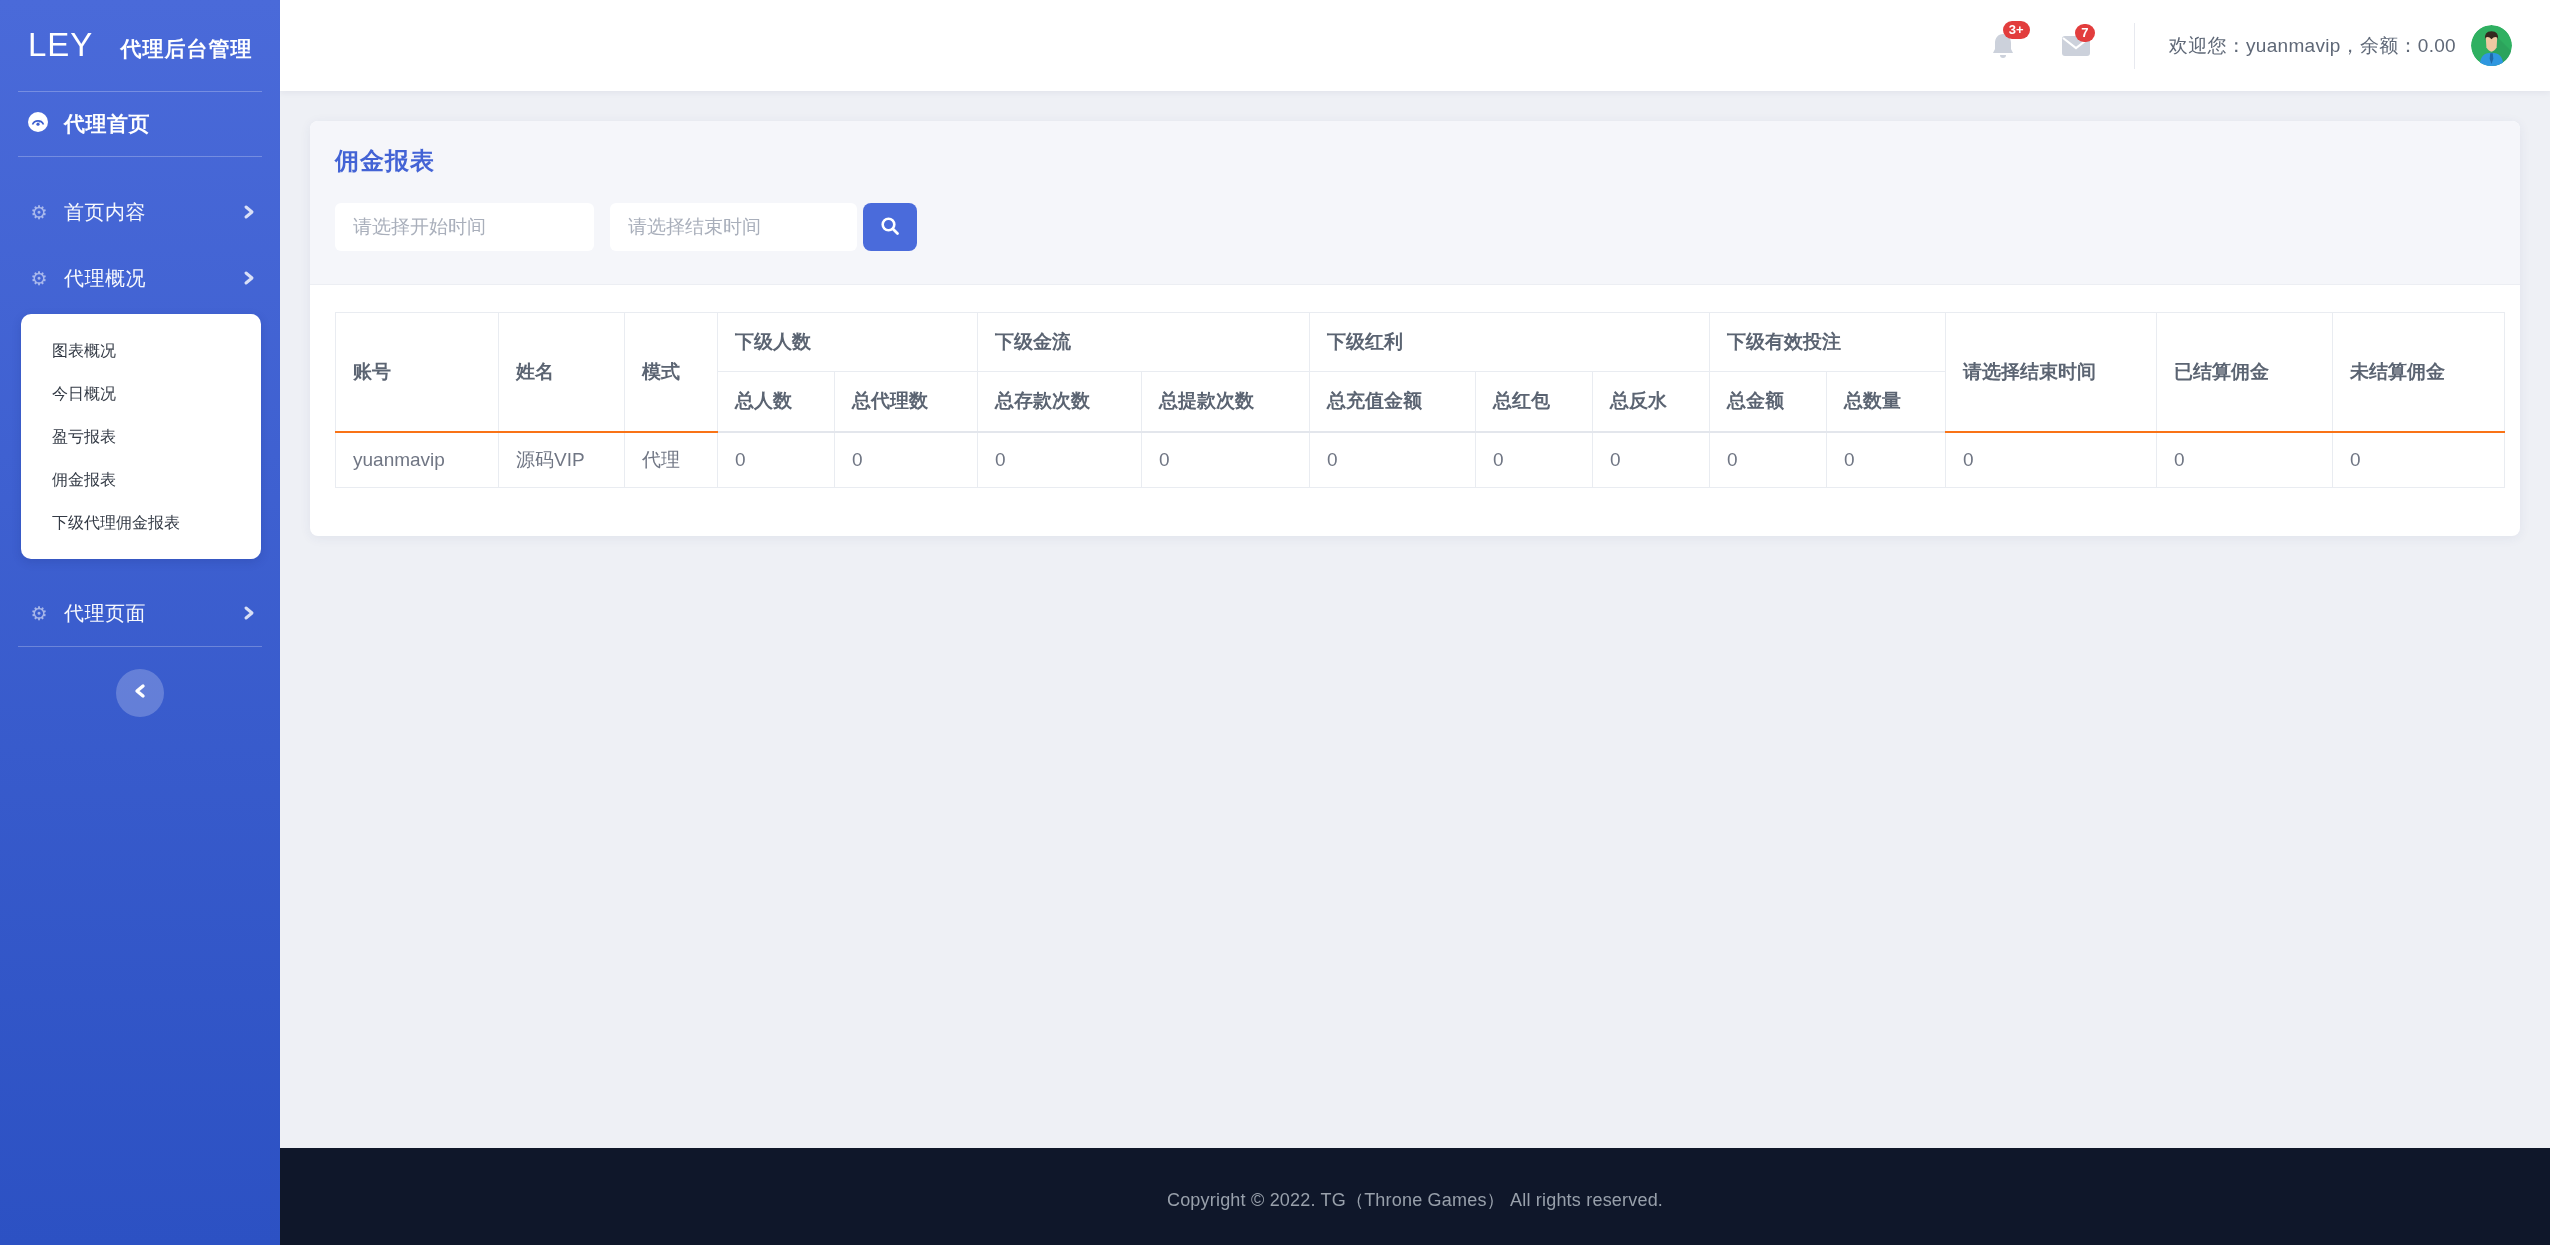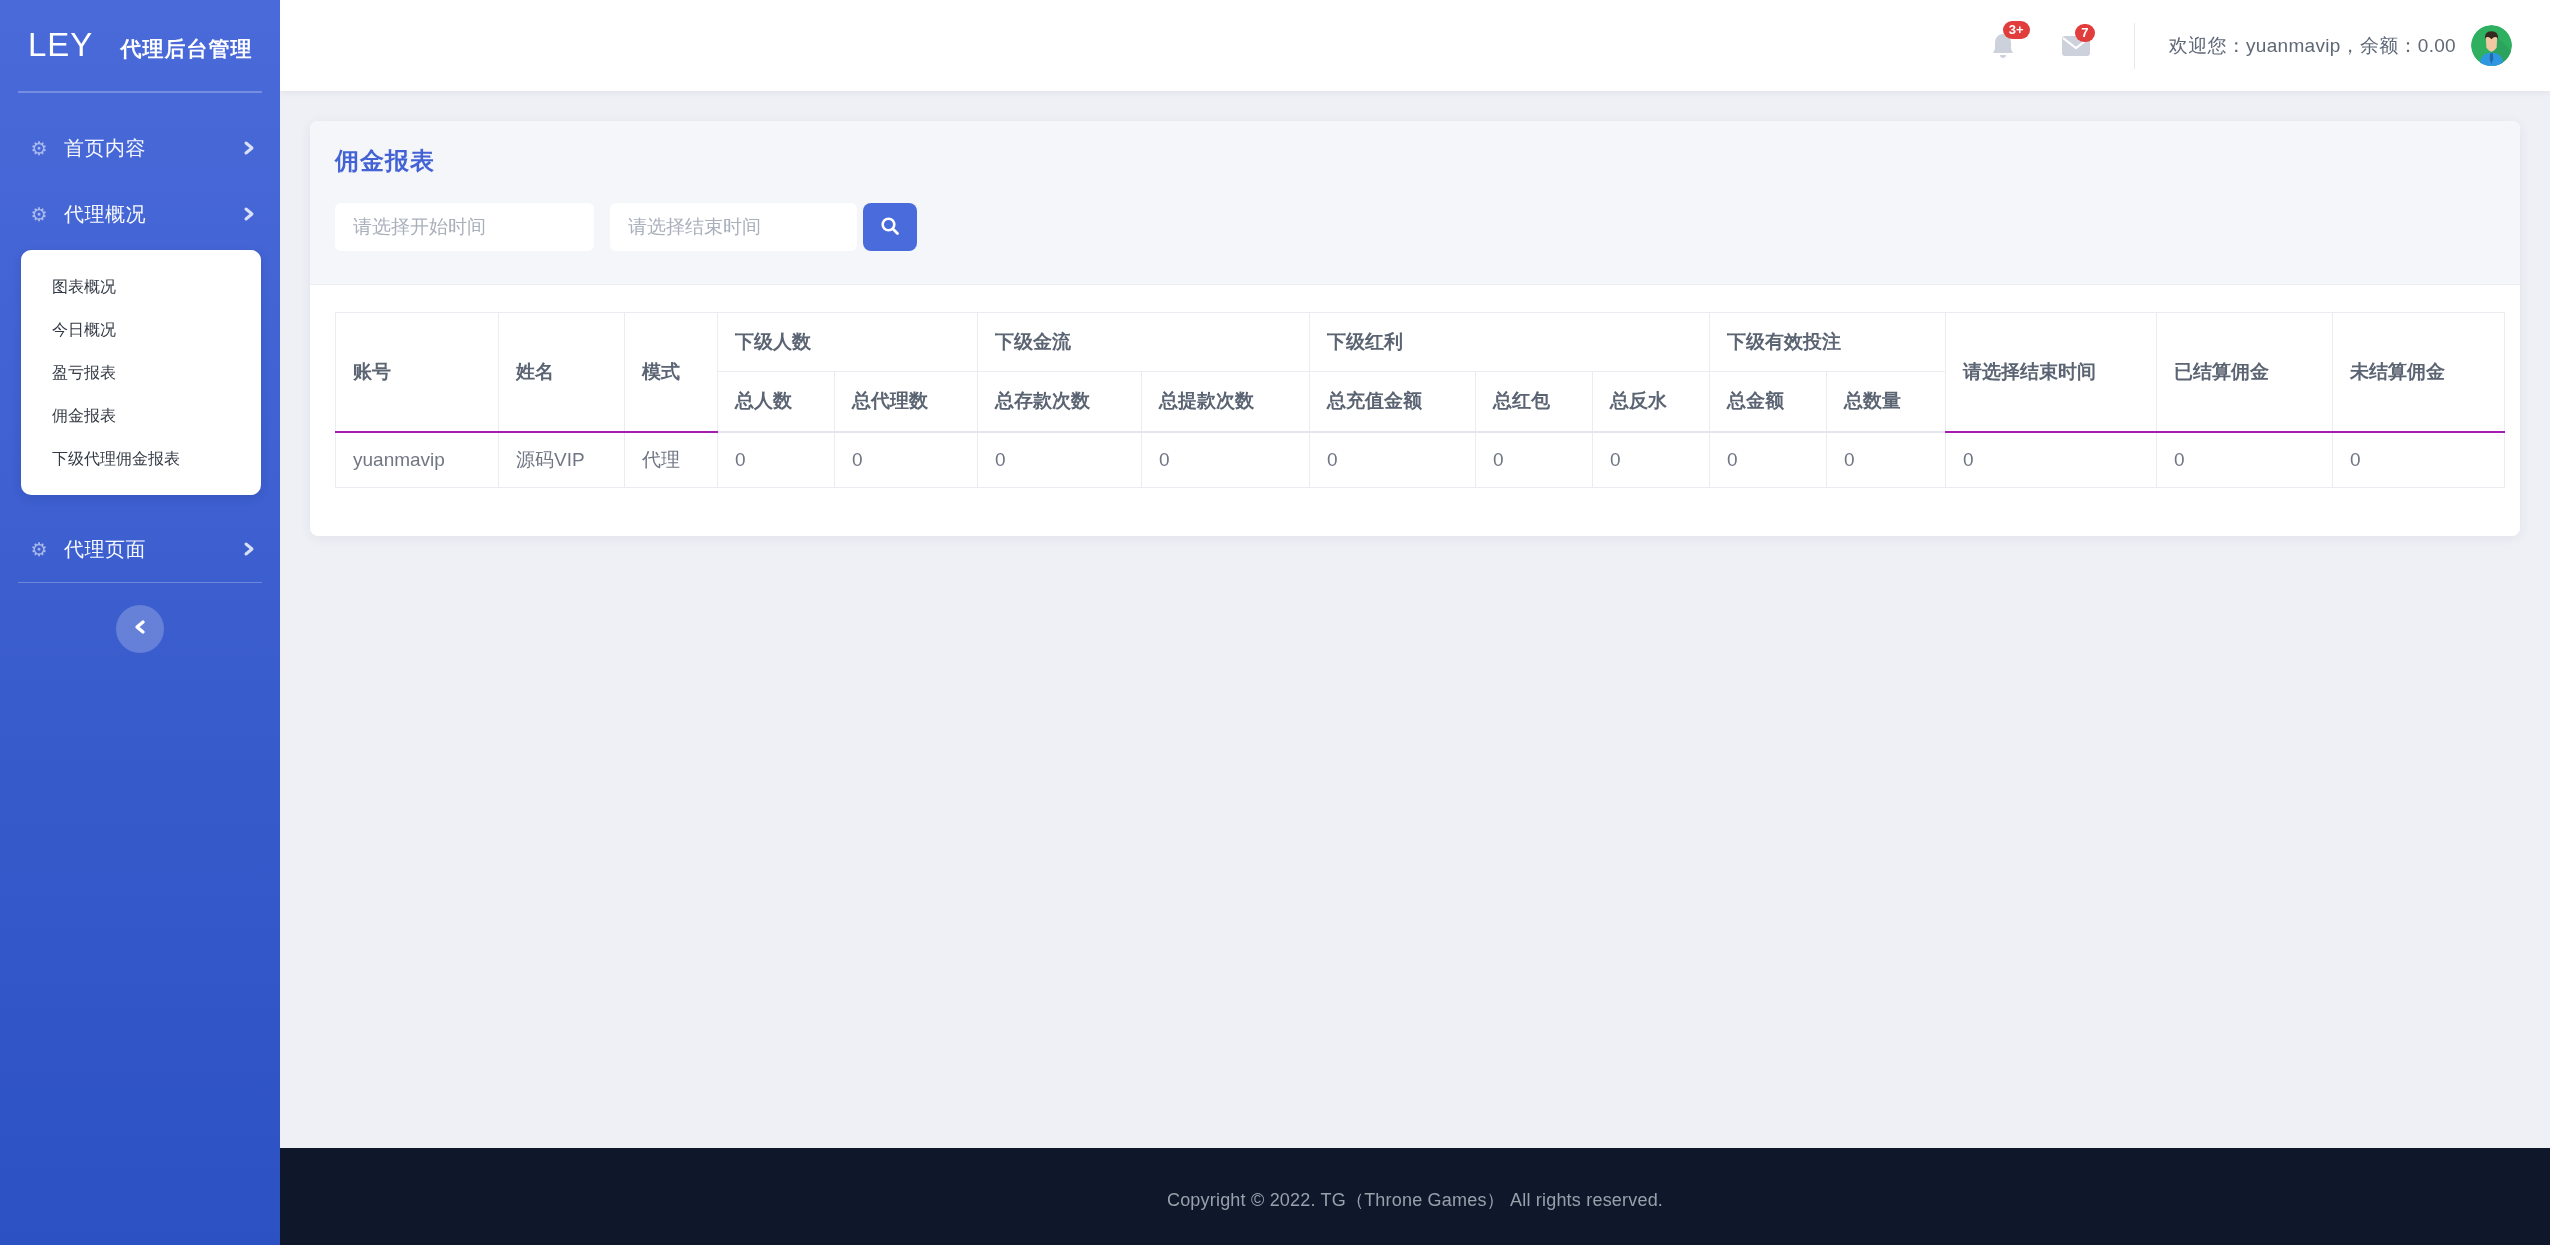--- a/index.html
+++ b/index.html
@@ -87,39 +87,50 @@
   .search-btn {
     width:54px; height:48px; background:#4a6bdb; border:none; border-radius:8px;
     display:flex; align-items:center; justify-content:center; cursor:pointer;
   }
   .card-table { padding:27px 25px 0; }
   table { border-collapse:collapse; table-layout:fixed; width:2169px; }
   th, td { border:1px solid #e9ecf1; text-align:left; padding-left:17px; }
   thead th { font-size:19px; font-weight:700; color:#5b6472; }
   thead tr.hrow1 th { height:59px; }
   thead tr.hrow2 th { height:60px; border-bottom:2px solid #e3e6ec; }
-  thead th.span2 { border-bottom:2px solid #a21caf; }
+  thead th.span2 { border-bottom:2px solid #f97316; }
   tbody td { height:56px; font-size:19px; color:#707684; background:#fff; }
   
   .footer {
     position:absolute; left:280px; top:1148px; right:0; height:97px; background:#0f172a;
     display:flex; justify-content:center; padding-top:40px;
   }
   .footer-text { font-size:18px; color:#98a0ab; letter-spacing:.2px; }
 </style>
 </head>
 <body>
 
 <aside class="sidebar">
   <div class="logo-row">
     <span class="logo-text">LEY</span>
     <span class="logo-sub">代理后台管理</span>
   </div>
   <div class="sb-divider"></div>
 
+  <div class="nav-home">
+    <span class="dash-icon">
+      <svg width="24" height="24" viewBox="0 0 24 24">
+          <circle cx="12" cy="12" r="10" fill="#ffffff"></circle>
+          <path d="M6.5 14.5 a6 6 0 0 1 11 0" fill="none" stroke="#3c5ecf" stroke-width="1.6"></path>
+          <circle cx="12" cy="14.2" r="1.6" fill="#3c5ecf"></circle>
+          <path d="M12.6 13.2 L16.2 9.2 L13.8 12.6 Z" fill="#3c5ecf"></path>
+        </svg>
+    </span>
+    <span class="nav-label">代理首页</span>
+  </div>
   <div class="sb-divider"></div>
 
   <div class="nav-section">
     <div class="nav-group">
       <span class="gear-icon">⚙</span>
       <span class="nav-label">首页内容</span>
       <span class="chev-icon">
         <svg width="14" height="16" viewBox="0 0 14 16">
             <path d="M4 3 L10 8 L4 13" fill="none" stroke="rgba(255,255,255,.8)" stroke-width="3" stroke-linecap="round" stroke-linejoin="round"></path>
           </svg>

